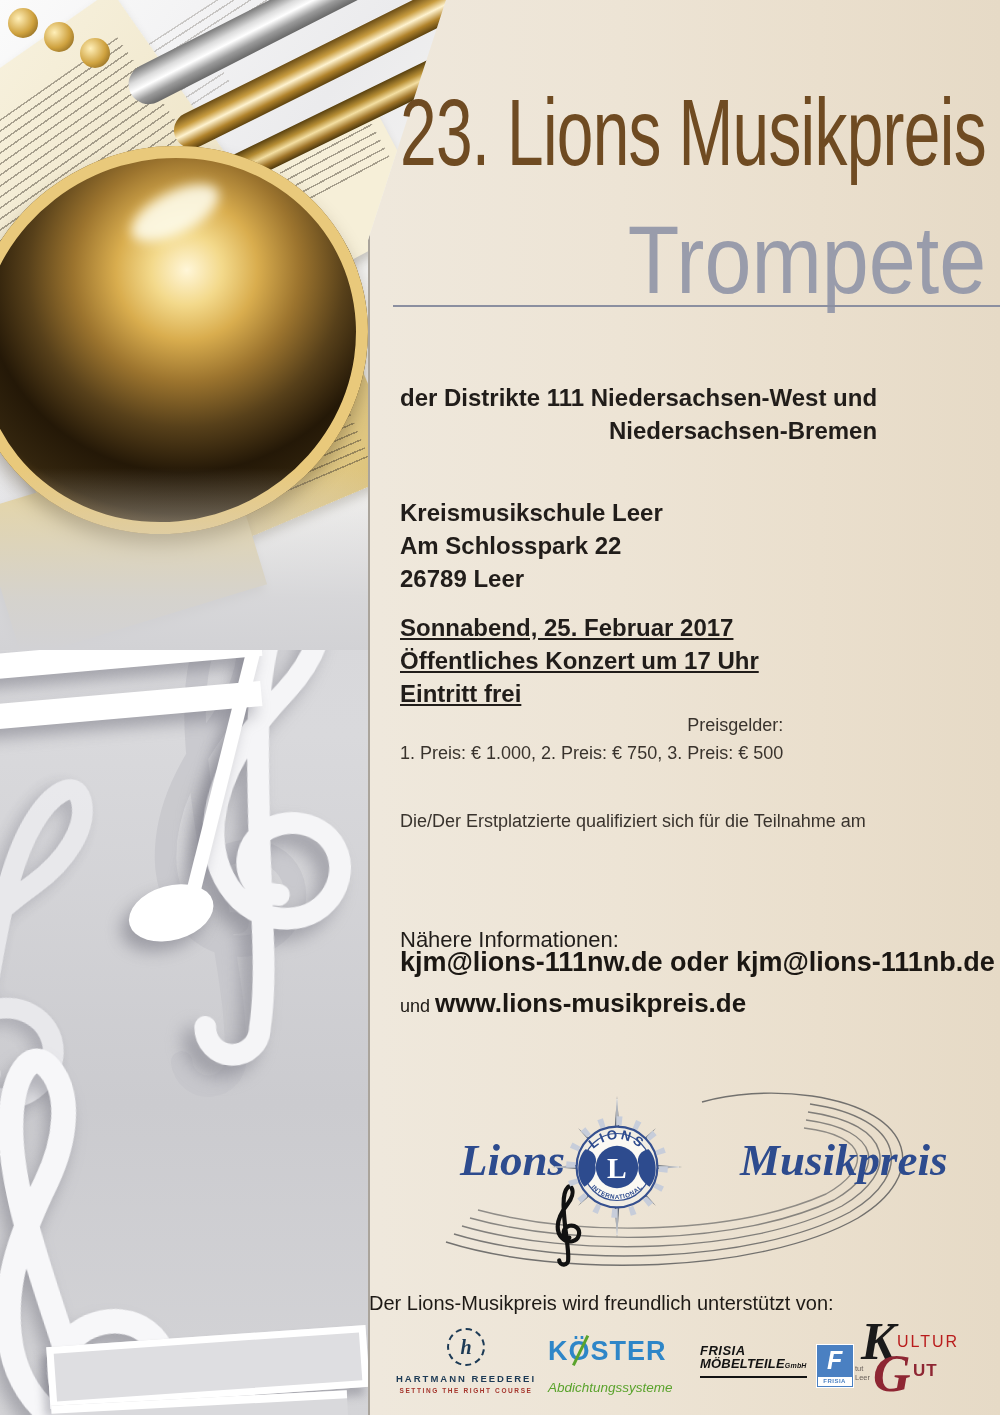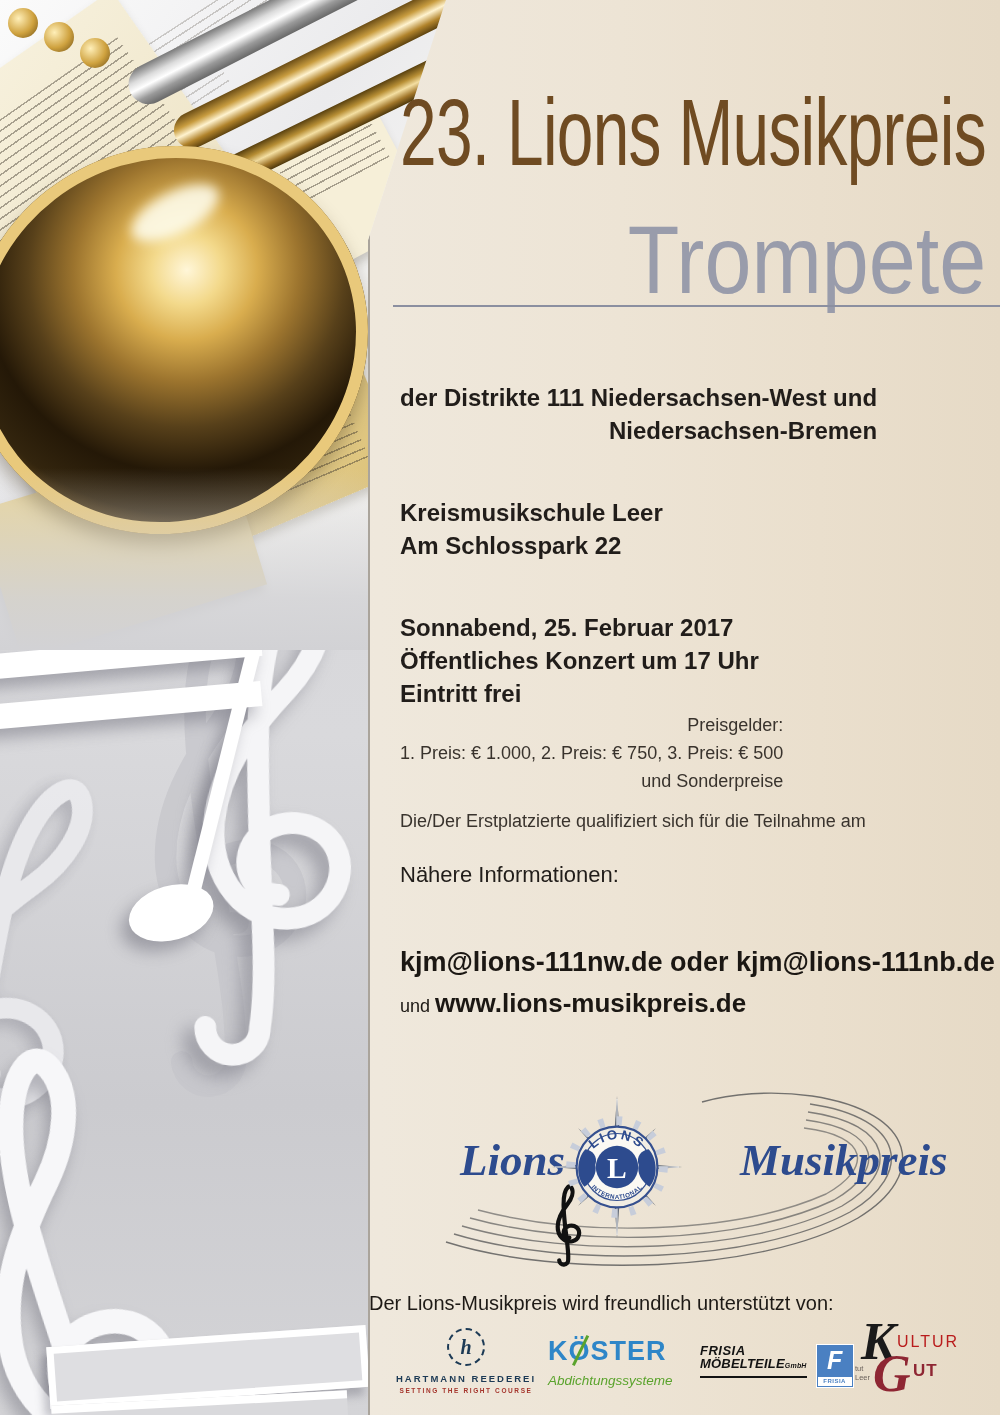--- a/index.html
+++ b/index.html
@@ -68,24 +68,24 @@
   
   .txt{z-index:5;}
   .title{right:14px;top:86px;font-size:94px;line-height:1;color:#6f4b22;
          transform:scaleX(.70);transform-origin:right center;white-space:nowrap;letter-spacing:-1px;}
   .instrument{right:14px;top:212px;font-size:96px;line-height:1;color:#999cab;
          transform:scaleX(.88);transform-origin:right center;white-space:nowrap;}
   .rule{left:393px;right:0;top:305px;height:2px;background:#8b8fa0;}
   .districts{left:400px;top:381px;font-size:24px;font-weight:bold;color:#211d1a;
              line-height:33px;text-align:right;white-space:nowrap;}
   .blockB{left:400px;font-size:24px;font-weight:bold;color:#211d1a;line-height:33px;white-space:nowrap;}
-  .venue{top:496px;} .event{top:611px;}
+  .venue{top:496px;} .event{top:611px;text-decoration:underline;}
   .blockR{left:400px;font-size:18px;color:#39332d;line-height:28px;white-space:nowrap;text-align:right;}
   .prizes{top:711px;} .qual{top:807px;}
-  .infolabel{left:400px;top:862px;font-size:22px;color:#211d1a;}
+  .infolabel{left:400px;top:927px;font-size:22px;color:#211d1a;}
   .emails{left:400px;top:947px;font-size:27px;font-weight:bold;color:#1b1713;white-space:nowrap;}
   .webline{left:400px;top:988px;color:#1b1713;white-space:nowrap;}
   .webline .pre{font-size:18px;} .webline .url{font-size:26px;font-weight:bold;}
 
   
   .swoosh{left:430px;top:1086px;width:524px;height:192px;z-index:5;}
   .emblem{left:551px;top:1096px;width:132px;height:142px;z-index:6;}
   .clefLogo{left:534px;top:1180px;width:66px;height:90px;z-index:6;}
   .lionsword{left:460px;top:1134px;font-family:"Liberation Serif",serif;font-style:italic;font-weight:600;
              font-size:45px;color:#2d4b8e;z-index:6;}
@@ -99,21 +99,21 @@
   .h-circle{width:34px;height:34px;margin:0 auto;border-radius:50%;border:2px dashed #1c3a55;
             display:flex;align-items:center;justify-content:center;
             font-family:"Liberation Serif",serif;font-style:italic;font-weight:bold;font-size:20px;color:#1c3a55;}
   .h-name{margin-top:7px;font-size:9.5px;font-weight:bold;letter-spacing:2px;color:#1c3a55;white-space:nowrap;}
   .h-tag{margin-top:3px;font-size:6.5px;font-weight:bold;letter-spacing:1.6px;color:#a5352c;white-space:nowrap;}
   .koester{left:548px;top:1336px;width:130px;text-align:left;}
   .k-name{font-size:27px;font-weight:bold;color:#2e86c8;letter-spacing:1px;white-space:nowrap;}
   .k-o{position:relative;display:inline-block;}
   .k-o::after{content:"";position:absolute;left:46%;top:-6%;width:3px;height:108%;
               background:#5aa32c;transform:rotate(26deg);}
-  .k-tag{font-size:13.5px;font-style:italic;color:#5aa32c;margin-top:6px;}
+  .k-tag{font-size:13.5px;font-style:italic;color:#5aa32c;margin-top:13px;}
   .frisia{left:700px;top:1344px;display:flex;gap:9px;align-items:flex-start;}
   .f-text{color:#121212;font-style:italic;font-weight:bold;line-height:13px;
           border-bottom:2px solid #121212;padding-bottom:4px;}
   .f-l1{font-size:13px;letter-spacing:.5px;}
   .f-l2{font-size:13px;letter-spacing:.2px;}
   .f-suffix{font-size:7px;font-weight:bold;}
   .f-badge{position:relative;width:38px;height:44px;background:#4a80c2;box-shadow:0 0 0 1px #fff inset;}
   .f-badge .fb{position:absolute;left:0;right:0;top:2px;text-align:center;
                color:#fff;font-size:25px;font-weight:bold;font-style:italic;}
   .f-strip{position:absolute;left:2px;right:2px;bottom:2px;height:9px;background:#fff;
@@ -201,32 +201,32 @@
   <div class="abs txt rule"></div>
 
   <div class="abs txt districts">
     <div>der Distrikte 111 Niedersachsen-West und</div>
     <div>Niedersachsen-Bremen</div>
   </div>
 
   <div class="abs txt blockB venue">
     <div>Kreismusikschule Leer</div>
     <div>Am Schlosspark 22</div>
+    <div>26789 Leer</div>
   </div>
 
   <div class="abs txt blockB event">
     <div>Sonnabend, 25. Februar 2017</div>
     <div>Öffentliches Konzert um 17 Uhr</div>
     <div>Eintritt frei</div>
   </div>
 
   <div class="abs txt blockR prizes">
     <div>Preisgelder:</div>
     <div>1. Preis: € 1.000, 2. Preis: € 750, 3. Preis: € 500</div>
-    <div>und Sonderpreise</div>
   </div>
 
   <div class="abs txt blockR qual">
     <div>Die/Der Erstplatzierte qualifiziert sich für die Teilnahme am</div>
   </div>
 
   <div class="abs txt infolabel">Nähere Informationen:</div>
   <div class="abs txt emails">kjm@lions-111nw.de oder kjm@lions-111nb.de</div>
   <div class="abs txt webline">
     <span class="pre">und </span><span class="url">www.lions-musikpreis.de</span>

